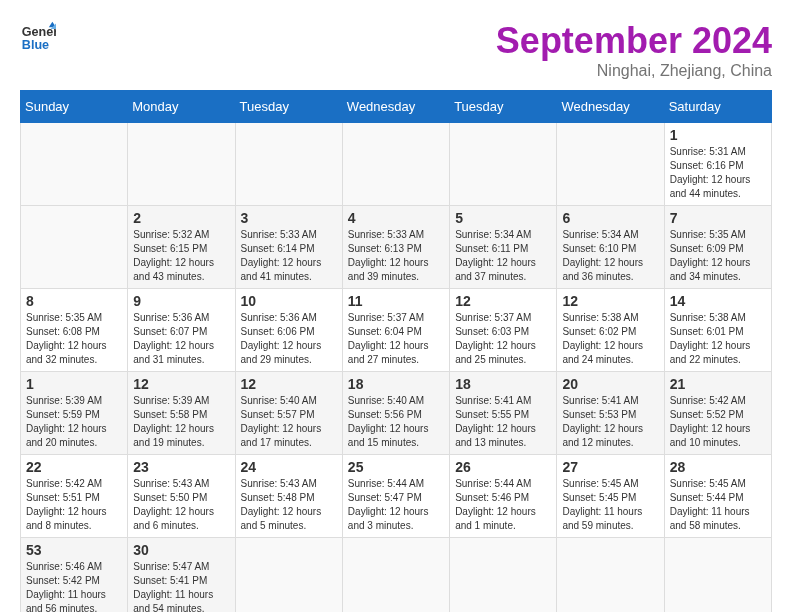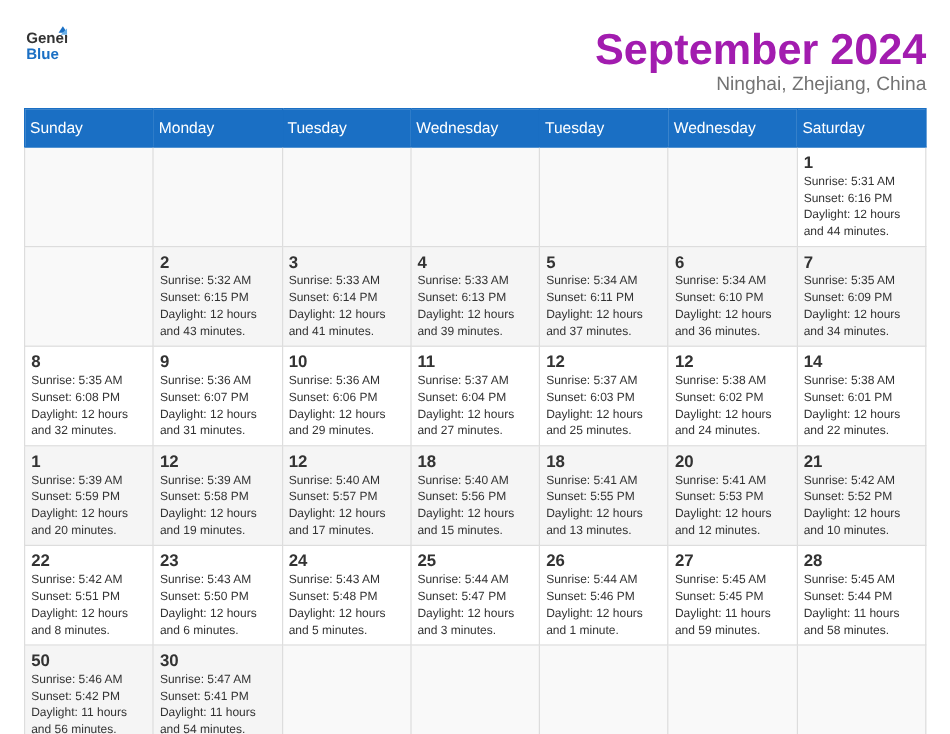--- a/index.html
+++ b/index.html
@@ -148,21 +148,21 @@
       <tr>
         <td><span class="day-num">22</span><span class="day-info">Sunrise: 5:42 AM<br>Sunset: 5:51 PM<br>Daylight: 12 hours and 8 minutes.</span></td>
         <td><span class="day-num">23</span><span class="day-info">Sunrise: 5:43 AM<br>Sunset: 5:50 PM<br>Daylight: 12 hours and 6 minutes.</span></td>
         <td><span class="day-num">24</span><span class="day-info">Sunrise: 5:43 AM<br>Sunset: 5:48 PM<br>Daylight: 12 hours and 5 minutes.</span></td>
         <td><span class="day-num">25</span><span class="day-info">Sunrise: 5:44 AM<br>Sunset: 5:47 PM<br>Daylight: 12 hours and 3 minutes.</span></td>
         <td><span class="day-num">26</span><span class="day-info">Sunrise: 5:44 AM<br>Sunset: 5:46 PM<br>Daylight: 12 hours and 1 minute.</span></td>
         <td><span class="day-num">27</span><span class="day-info">Sunrise: 5:45 AM<br>Sunset: 5:45 PM<br>Daylight: 11 hours and 59 minutes.</span></td>
         <td><span class="day-num">28</span><span class="day-info">Sunrise: 5:45 AM<br>Sunset: 5:44 PM<br>Daylight: 11 hours and 58 minutes.</span></td>
       </tr>
       <tr>
-        <td><span class="day-num">50</span><span class="day-info">Sunrise: 5:46 AM<br>Sunset: 5:42 PM<br>Daylight: 11 hours and 56 minutes.</span></td>
+        <td><span class="day-num">53</span><span class="day-info">Sunrise: 5:46 AM<br>Sunset: 5:42 PM<br>Daylight: 11 hours and 56 minutes.</span></td>
         <td><span class="day-num">30</span><span class="day-info">Sunrise: 5:47 AM<br>Sunset: 5:41 PM<br>Daylight: 11 hours and 54 minutes.</span></td>
         <td class="empty-cell"></td>
         <td class="empty-cell"></td>
         <td class="empty-cell"></td>
         <td class="empty-cell"></td>
         <td class="empty-cell"></td>
       </tr>
     </tbody>
 </table>
 

